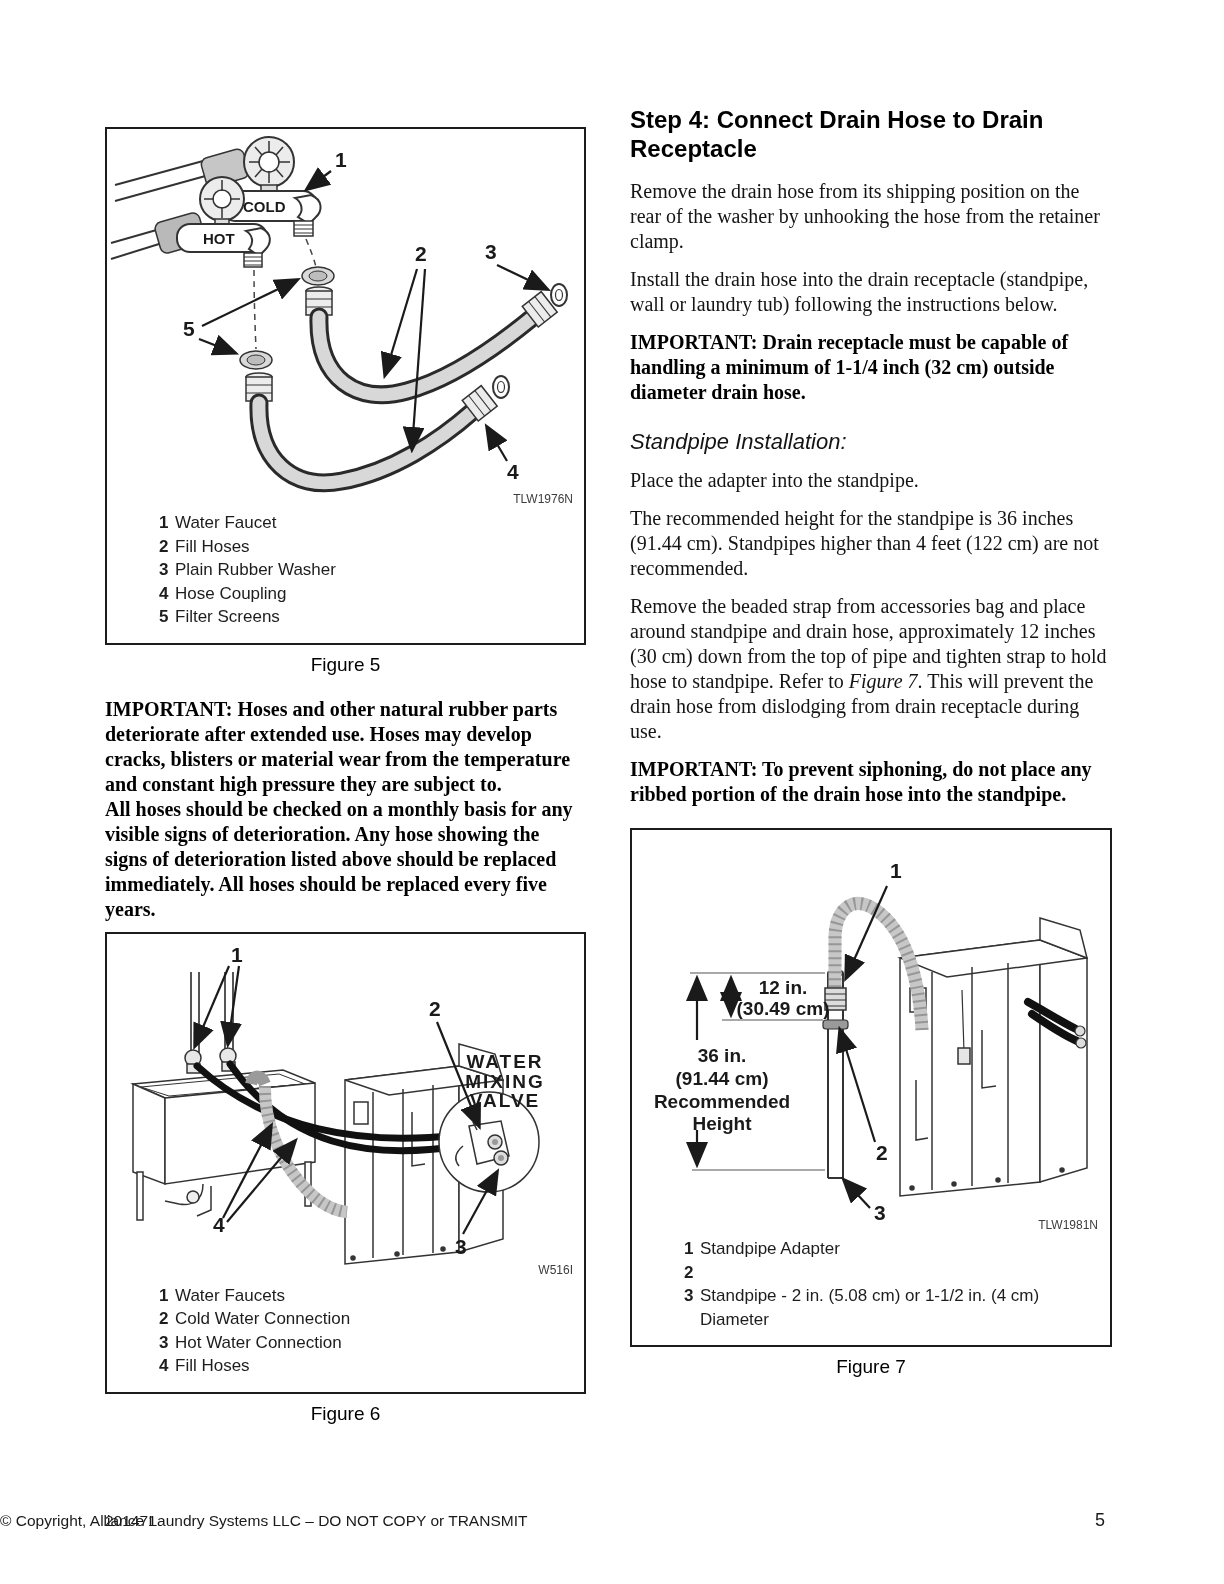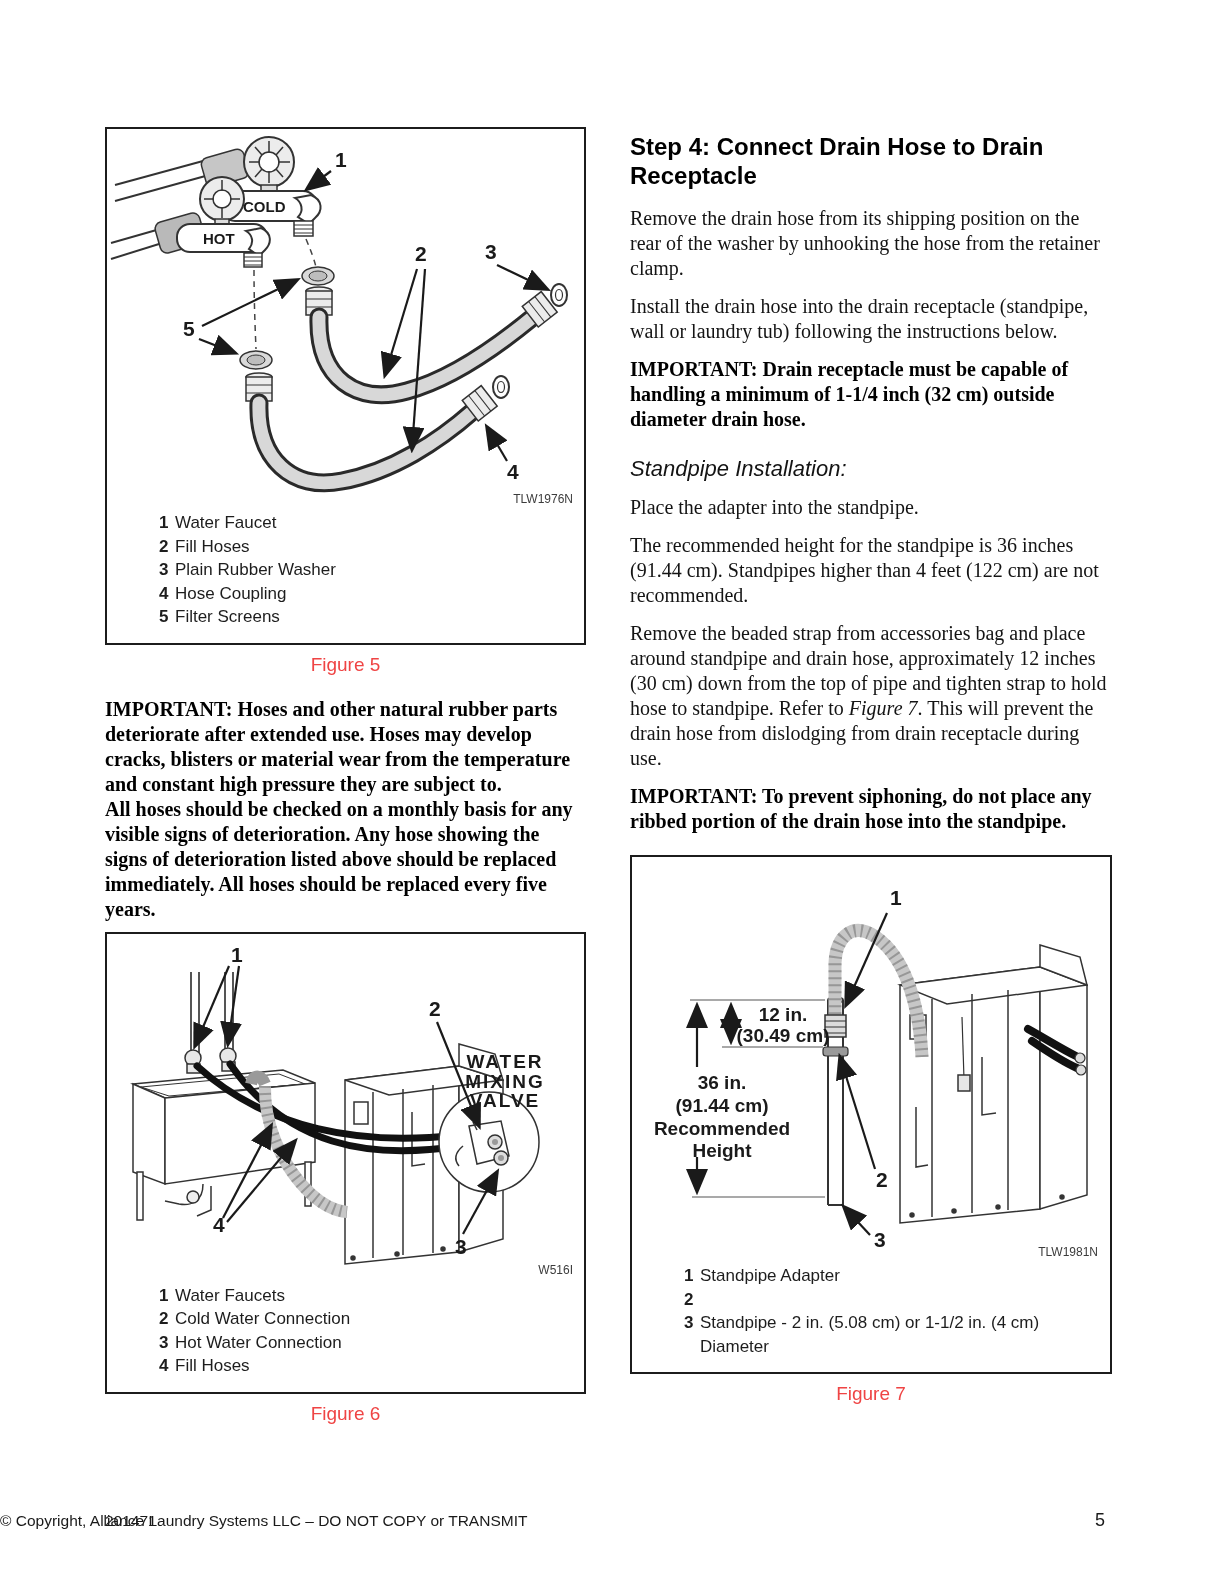--- a/index.html
+++ b/index.html
@@ -3,31 +3,31 @@
 <meta charset="utf-8">
 <style>
   * { margin:0; padding:0; box-sizing:border-box; }
   html,body { background:#ffffff; }
   body {
     width:1224px; height:1584px; position:relative;
     font-family:"Liberation Serif", serif; color:#141414;
     overflow:hidden;
   }
   .col-left  { position:absolute; left:105px; top:127px; width:481px; }
-  .col-right { position:absolute; left:630px; top:132px; width:482px; }
+  .col-right { position:absolute; left:630px; top:105px; width:482px; }
 
   .figure-box { border:2px solid #1c1c1c; background:#fff; }
   .figure-box svg { display:block; }
 
   .legend { font-family:"Liberation Sans", sans-serif; font-size:17px; color:#1d1d1d; padding:2px 10px 14px 0; }
   .legend-row { display:flex; align-items:flex-start; line-height:23.5px; }
   .legend-num { width:68px; padding-left:52px; font-weight:bold; flex:none; }
   .legend-label { flex:1; }
 
-  .fig-caption { font-family:"Liberation Sans", sans-serif; font-size:19px; color:#ef4444; text-align:center; margin-top:9px; }
+  .fig-caption { font-family:"Liberation Sans", sans-serif; font-size:19px; color:#000000; text-align:center; margin-top:9px; }
 
   .heading { font-family:"Liberation Sans", sans-serif; font-weight:bold; font-size:24px; line-height:29px; color:#000; }
   .para { font-size:20px; line-height:25px; margin-top:13px; }
   .para.important { font-weight:bold; color:#000; }
   .subheading { font-family:"Liberation Sans", sans-serif; font-style:italic; font-weight:normal; font-size:22px; margin-top:24px; color:#141414; }
   .ref-italic { font-style:italic; }
 
   .footer { position:absolute; left:0; top:1512px; width:1224px;
     font-family:Liberation Sans, sans-serif; font-size:15.5px; color:#1a1a1a; }
   .footer .doc-num { position:absolute; left:105px; top:0; }

